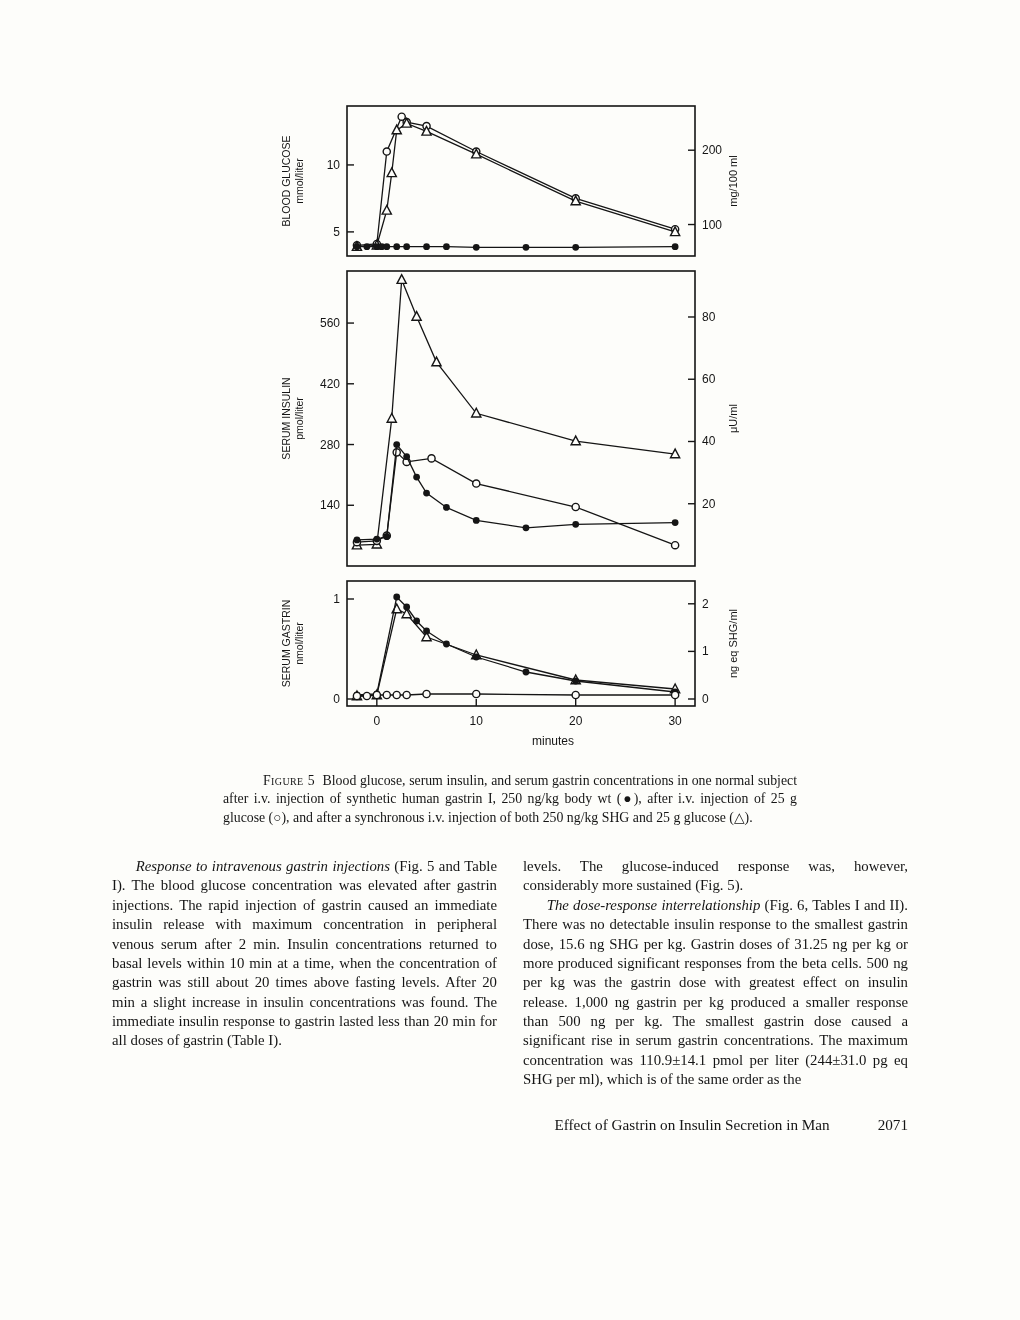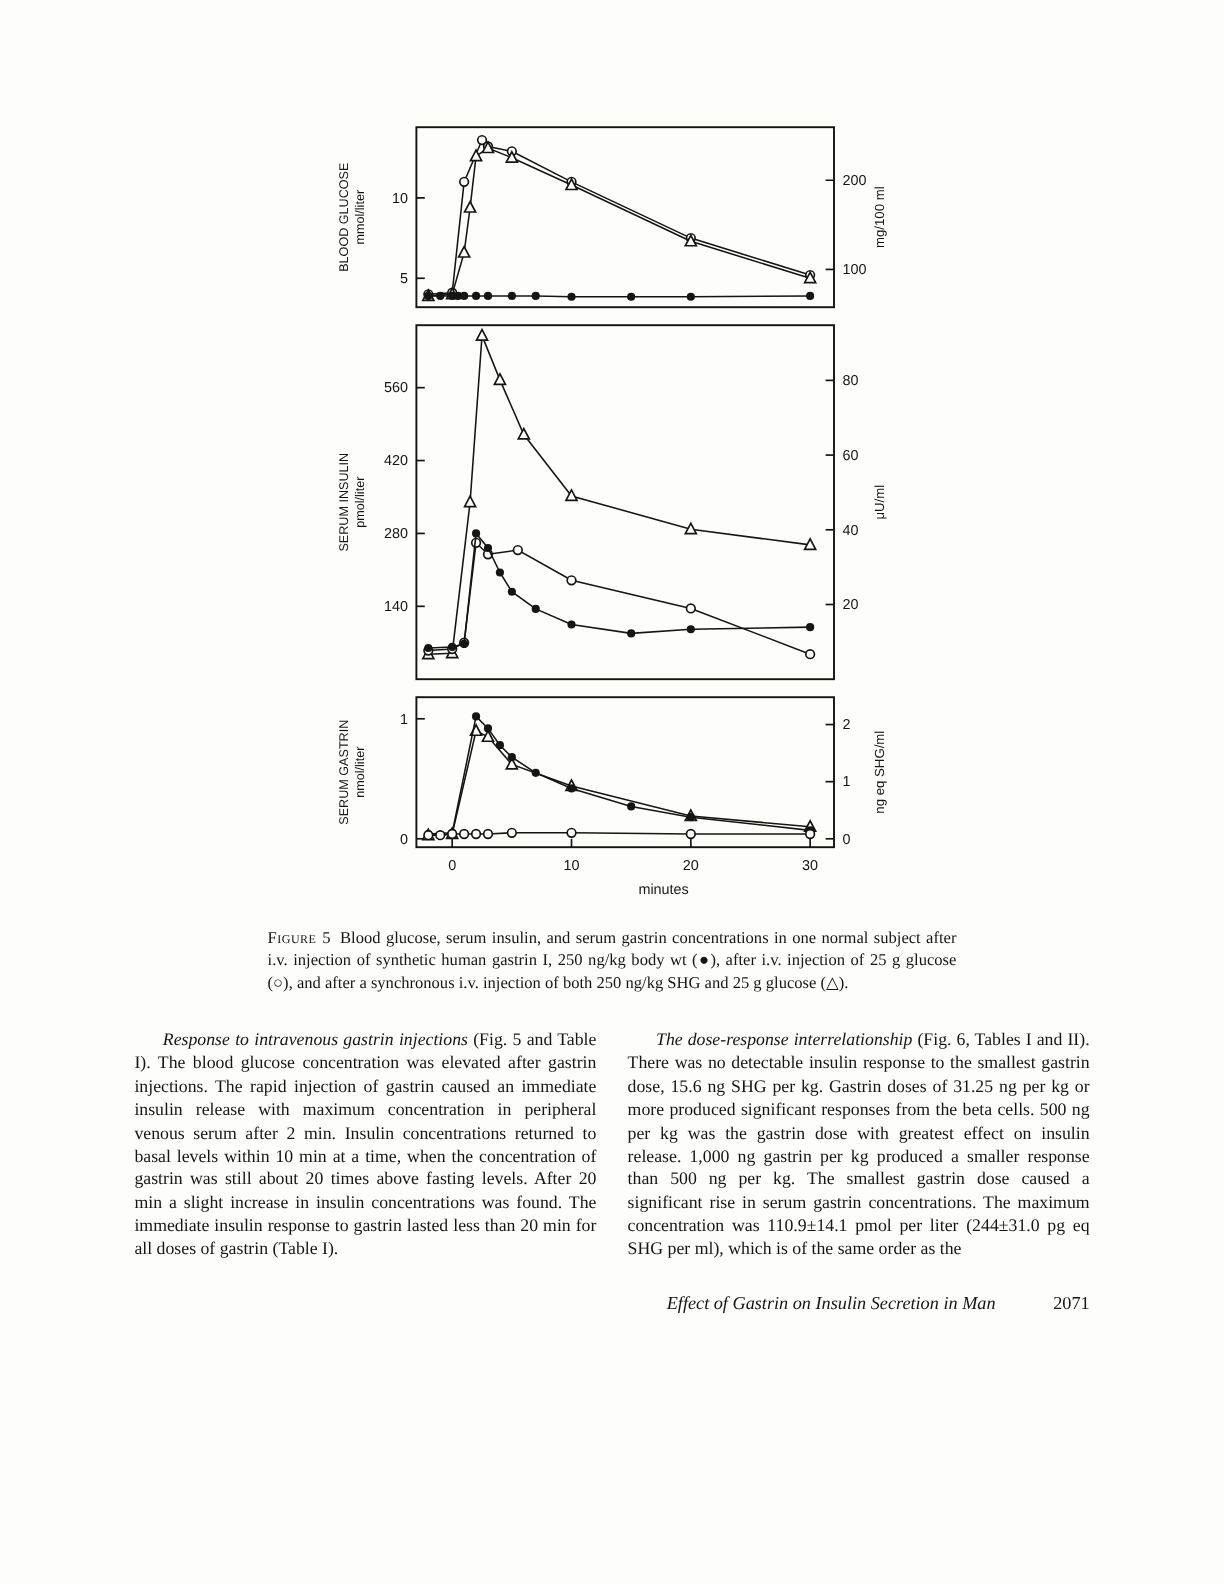--- a/index.html
+++ b/index.html
@@ -12,31 +12,31 @@
     color:#151515;
     overflow:hidden;
   }
   .figure-block{padding-top:92px;margin:0;}
   .chart-wrap{width:470px;margin:0 auto;}
   svg text{font-family:"Liberation Sans",sans-serif;fill:#151515;}
   .caption{
     width:574px;margin:18px auto 0;
     font-size:13.8px;line-height:1.33;text-align:justify;
   }
-  .figlabel{font-variant:small-caps;margin-right:0.55em;letter-spacing:0.4px;}
+  .figlabel{font-variant:small-caps;margin-right:0.55em;letter-spacing:0.4px;margin-left:40px;}
   .cols{display:flex;gap:26px;width:796px;margin:30px auto 0;}
   .col{flex:1;min-width:0;}
   .para{margin:0;font-size:14.8px;line-height:1.31;text-align:justify;}
   .ind{text-indent:1.6em;}
   .footer{
     width:796px;margin:26px auto 0;
     display:flex;justify-content:flex-end;align-items:baseline;gap:48px;
     font-size:15.2px;
   }
-  .runtitle{font-style:italic;}
+  .runtitle{}
 </style>
 </head>
 <body>
 
 <div class="page">
 
   <figure class="figure-block">
     <div class="chart-wrap"><svg width="470" height="658" viewBox="0 0 470 658">
           <g>
             <rect x="72" y="14" width="348" height="150" fill="none" stroke="#151515" stroke-width="1.6"></rect>
@@ -221,20 +221,21 @@
     <figcaption class="caption">
       <span class="figlabel">Figure 5</span><span>Blood glucose, serum insulin, and serum gastrin concentrations in one normal subject after i.v. injection of synthetic human gastrin I, 250 ng/kg body wt (●), after i.v. injection of 25 g glucose (○), and after a synchronous i.v. injection of both 250 ng/kg SHG and 25 g glucose (△).</span>
     </figcaption>
   </figure>
 
   <div class="cols">
     <div class="col">
       <p class="para ind"><i>Response to intravenous gastrin injections</i><span> (Fig. 5 and Table I).  The blood glucose concentration was elevated after gastrin injections. The rapid injection of gastrin caused an immediate insulin release with maximum concentration in peripheral venous serum after 2 min. Insulin concentrations returned to basal levels within 10 min at a time, when the concentration of gastrin was still about 20 times above fasting levels. After 20 min a slight increase in insulin concentrations was found. The immediate insulin response to gastrin lasted less than 20 min for all doses of gastrin (Table I).</span></p>
     </div>
     <div class="col">
+      <p class="para"><i></i><span>levels. The glucose-induced response was, however, considerably more sustained (Fig. 5).</span></p>
       <p class="para ind"><i>The dose-response interrelationship</i><span> (Fig. 6, Tables I and II).  There was no detectable insulin response to the smallest gastrin dose, 15.6 ng SHG per kg. Gastrin doses of 31.25 ng per kg or more produced significant responses from the beta cells. 500 ng per kg was the gastrin dose with greatest effect on insulin release. 1,000 ng gastrin per kg produced a smaller response than 500 ng per kg. The smallest gastrin dose caused a significant rise in serum gastrin concentrations. The maximum concentration was 110.9±14.1 pmol per liter (244±31.0 pg eq SHG per ml), which is of the same order as the</span></p>
     </div>
   </div>
 
   <div class="footer">
     <span class="runtitle">Effect of Gastrin on Insulin Secretion in Man</span>
     <span class="pagenum">2071</span>
   </div>
 
 </div>

